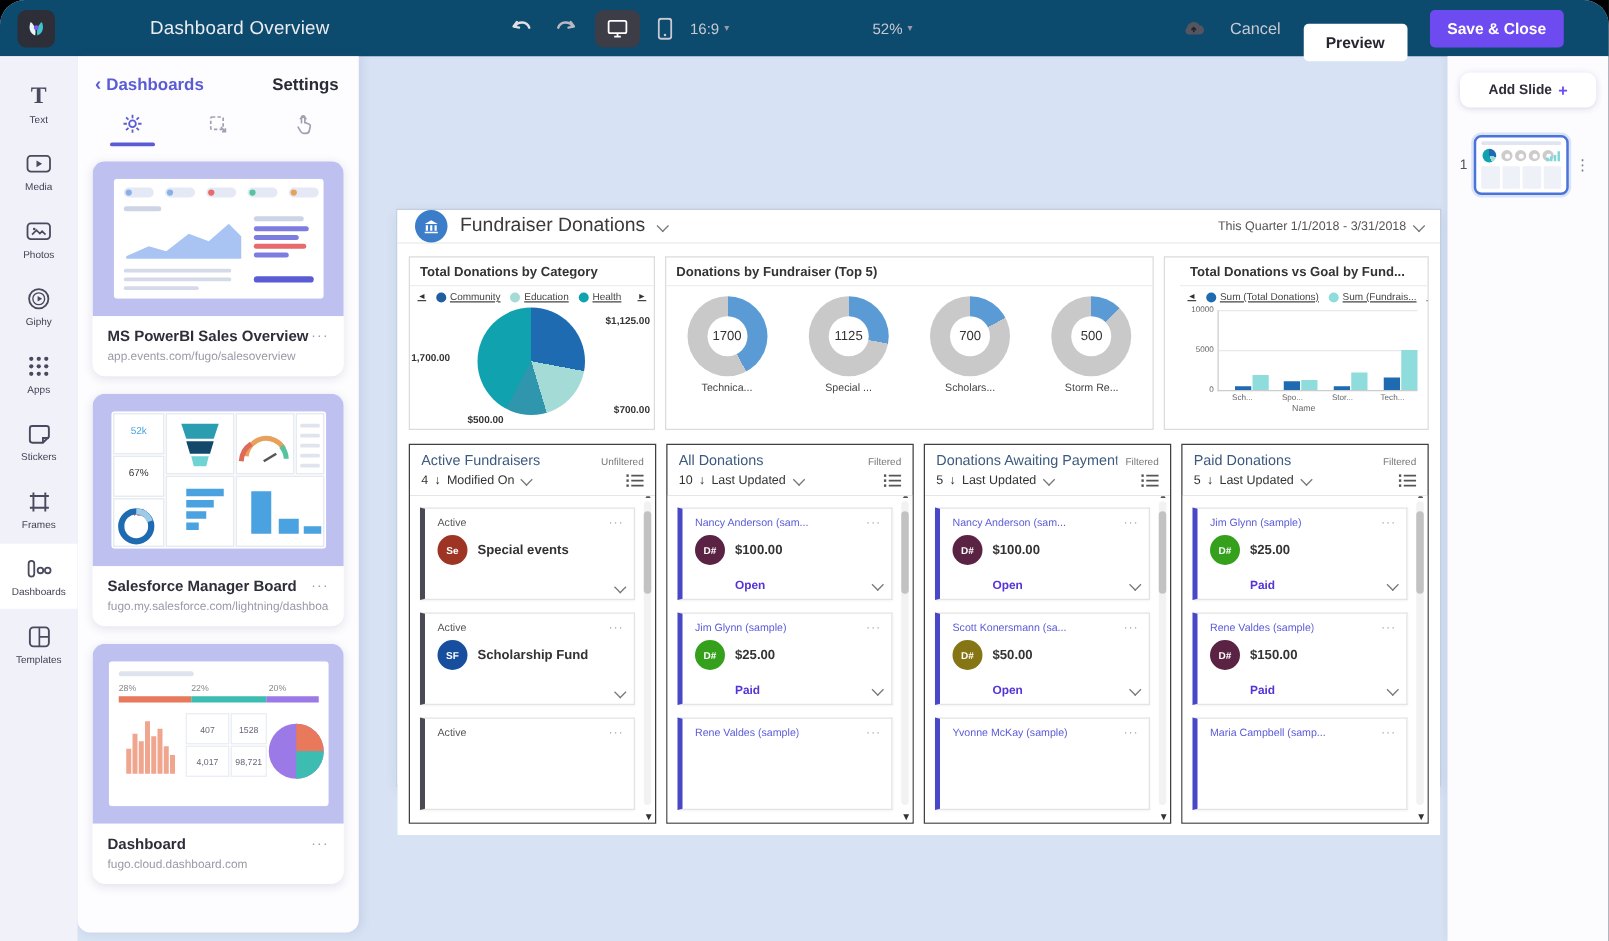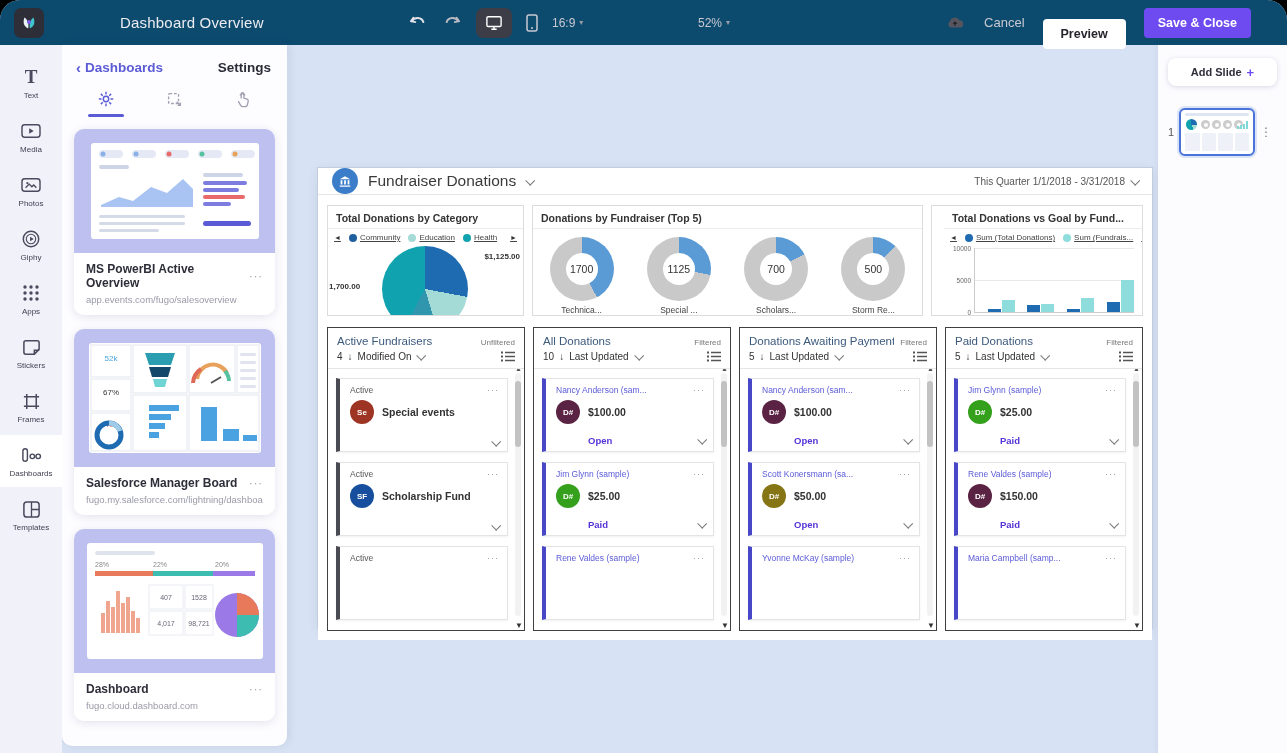--- a/index.html
+++ b/index.html
@@ -49,21 +49,21 @@
   
   .canvas{position:absolute;top:45px;left:287px;right:110px;bottom:0;}
   .dash{position:absolute;left:31px;top:123px;width:834px;height:460px;background:#fff;
         box-shadow:0 0 0 1px #c2cde0,0 3px 10px rgba(60,80,120,.12);display:flex;flex-direction:column;}
   .dash-head{height:42px;border-bottom:1px solid #e7e7e7;display:flex;align-items:center;padding:0 14px;background:#fff;}
   .dash-icon{width:26px;height:26px;border-radius:50%;background:#3b7dc8;display:flex;align-items:center;justify-content:center;margin-right:10px;}
   .dash-title{font-size:15.5px;color:#3a3a3a;}
   .dash-date{margin-left:auto;font-size:10px;color:#555;display:flex;align-items:center;gap:6px;cursor:pointer;}
   .chev{display:inline-block;width:6px;height:6px;border-right:1.5px solid #777;border-bottom:1.5px solid #777;transform:rotate(45deg) translateY(-1px);}
   .dash-body{flex:1;padding:10px 9px 9px 9px;display:flex;flex-direction:column;gap:11px;background:#fff;}
-  .charts-row{display:flex;gap:8px;height:111px;}
+  .charts-row{display:flex;gap:8px;height:139px;}
   .chart-card{border:1px solid #dcdcdc;background:#fff;position:relative;overflow:hidden;}
   .chart-title{font-size:10.5px;font-weight:bold;color:#333;padding:6px 8px 4px 8px;border-bottom:1px solid #ededed;white-space:nowrap;overflow:hidden;}
   .legend-row{display:flex;align-items:center;gap:8px;padding:4px 6px 2px 6px;font-size:8px;color:#444;text-decoration:underline;}
   .legend-item{display:flex;align-items:center;gap:3px;white-space:nowrap;}
   .legend-dot{width:8px;height:8px;border-radius:50%;flex:0 0 auto;}
   .legend-arrow{color:#333;font-size:7px;cursor:pointer;}
   .pie-area{position:relative;height:96px;}
   .pie{position:absolute;left:54px;top:2px;width:86px;height:86px;border-radius:50%;}
   .pie-label{position:absolute;font-size:8px;font-weight:bold;color:#333;white-space:nowrap;}
   .donut-row{display:flex;justify-content:space-around;align-items:flex-start;padding-top:8px;}
@@ -348,21 +348,21 @@
     <g fill="#d5dae8">
                 <rect x="8" y="72" width="86" height="3" rx="1.5"></rect>
                 <rect x="8" y="79" width="86" height="3" rx="1.5"></rect>
                 <rect x="8" y="86" width="60" height="3" rx="1.5"></rect>
               </g>
     <rect x="112" y="78" width="48" height="5" rx="2.5" fill="#5b5bd6"></rect>
             </svg>
           </div>
     <div class="thumb-cap">
       <div class="thumb-title-row">
-              <span class="thumb-title">MS PowerBI Active Overview</span>
+              <span class="thumb-title">MS PowerBI Sales Overview</span>
       <span class="thumb-dots">···</span>
             </div>
       <div class="thumb-url">app.events.com/fugo/salesoverview</div>
           </div>
         </div>
         <div class="thumb-card">
     <div class="thumb-img" style="height:138px">
             <svg width="172" height="110" viewBox="0 0 172 110">
               <rect width="172" height="110" rx="3" fill="#fff"></rect>
     <g stroke="#e3e7f0" fill="none">

